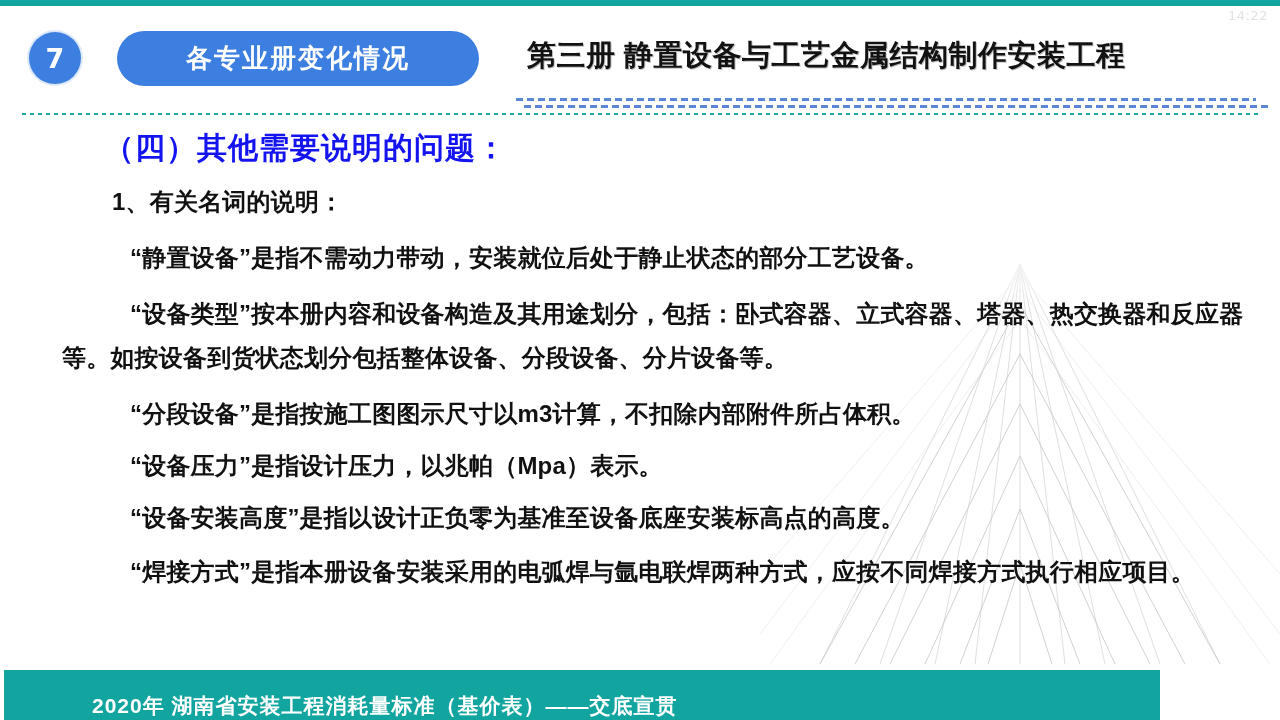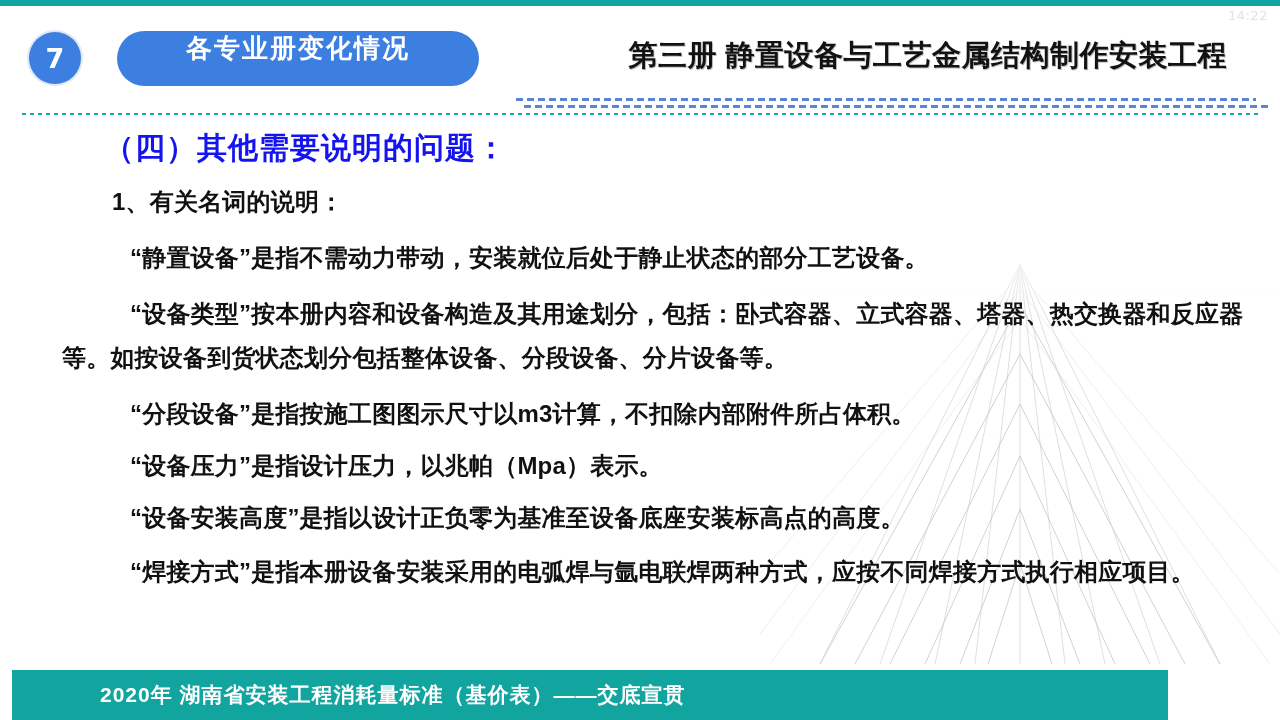--- a/index.html
+++ b/index.html
@@ -43,31 +43,30 @@
     box-shadow:0 0 0 2px rgba(61,127,224,.18);
   }
   .badge-circle span{
     color:#fff;font-size:27px;font-weight:bold;line-height:1;
     font-family:"DejaVu Sans",sans-serif;
   }
   .pill{
     position:absolute;left:117px;top:17px;
     width:362px;height:55px;border-radius:28px;
     background:#3d7fe0;
-    display:flex;justify-content:center;
+    display:flex;align-items:center;justify-content:center;
   }
   .pill span{
     color:#ffffff;font-size:26px;font-weight:bold;letter-spacing:2px;
   }
   .title-main{
     position:absolute;left:527px;top:22px;width:700px;
     font-size:29px;font-weight:bold;color:#121212;
     letter-spacing:.5px;white-space:nowrap;
     text-shadow:1px 1px 0 rgba(0,0,0,.25);
-    text-align:right;
   }
   
   .dash-rule{
     position:absolute;left:516px;top:84px;width:740px;height:3px;
     background:repeating-linear-gradient(to right,#5b86d8 0 7px,transparent 7px 11px);
   }
   .dash-rule.two{top:91px;left:524px;width:744px;}
   
   .header-sep{
     position:absolute;left:22px;top:99px;width:1236px;height:2px;
@@ -90,23 +89,23 @@
   .p-item2{left:130px;top:132px;}
   .p-item3{left:130px;top:188px;}
   .p-item3b{left:62px;top:232px;}
   .p-item4{left:130px;top:288px;}
   .p-item5{left:130px;top:340px;}
   .p-item6{left:130px;top:392px;}
   .p-item7{left:130px;top:446px;}
 
   
   .footer{
-    position:absolute;left:12px;bottom:0;width:1156px;height:50px;
+    position:absolute;left:4px;bottom:0;width:1156px;height:50px;
     background:#12a5a0;
-    display:flex;align-items:center;
+    display:flex;align-items:flex-end;
   }
   .footer-text{
     margin-left:88px;color:#ffffff;font-size:21px;font-weight:bold;
     letter-spacing:1px;
   }
 </style>
 </head>
 <body>
 
 <div class="slide">

